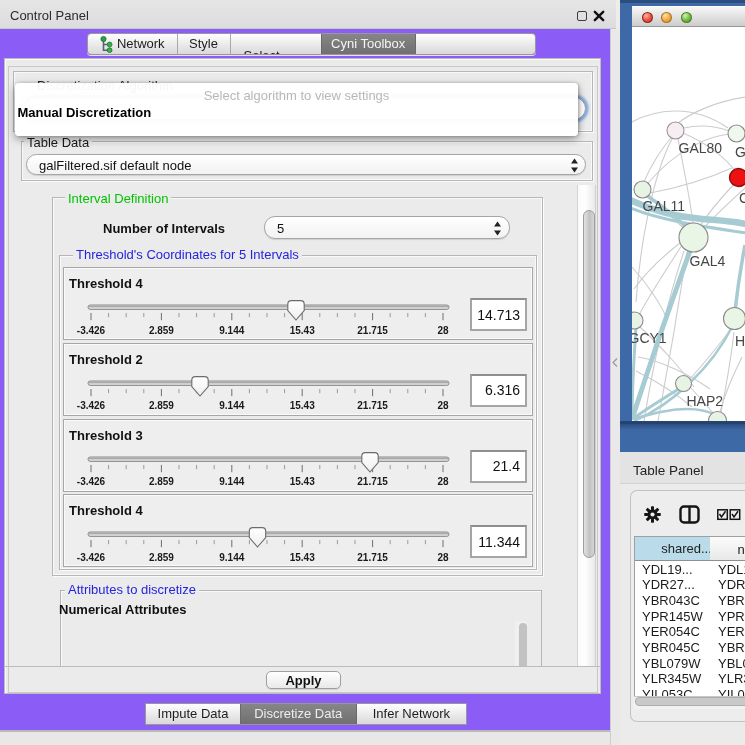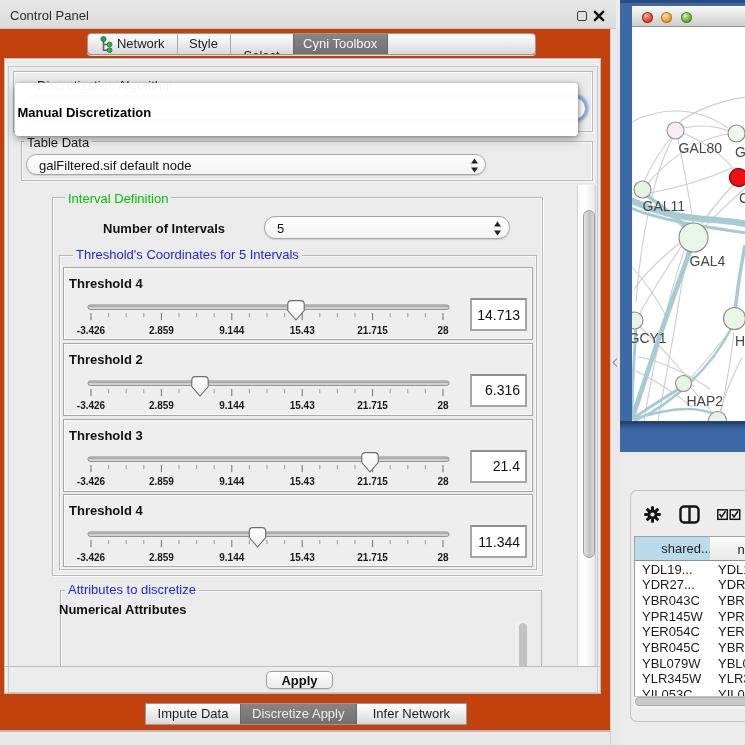--- a/index.html
+++ b/index.html
@@ -6,21 +6,21 @@
   html,body { width:745px; height:745px; background:#e9e9e9; font-family:"Liberation Sans", sans-serif; overflow:hidden; }
   .abs { position:absolute; }
   #stage { position:relative; width:745px; height:745px; }
   .grouptitle { font-size:13px; color:#1a1a1a; background:#ebebeb; padding:0 3px; line-height:14px; }
   .groupbox { border:1px solid #b6b6b6; box-shadow: inset 0 0 0 1px rgba(255,255,255,.7), 1px 1px 0 rgba(255,255,255,.8); }
 </style>
 </head>
 <body>
 <div id="stage">
 
-  <div class="abs" id="leftwin" style="left:0;top:0;width:610px;height:745px;background:#c2410c;">
+  <div class="abs" id="leftwin" style="left:0;top:0;width:610px;height:745px;background:#8b5cf6;">
 
     <div class="abs" style="left:0;top:0;width:617px;height:29px;background:linear-gradient(#e6e6e6,#dcdcdc);border-bottom:1px solid #c6c6c6;">
       <div class="abs" style="left:10px;top:8px;font-size:13px;color:#2c2c2c;">Control Panel</div>
 
       <div class="abs" style="left:577px;top:10.5px;width:10px;height:10px;border:1.6px solid #3c3c3c;border-radius:2px;"></div>
 
       <svg class="abs" style="left:593px;top:10px;" width="12" height="12" viewBox="0 0 12 12">
         <path d="M1.8 1.8 L10.2 10.2 M10.2 1.8 L1.8 10.2" stroke="#111" stroke-width="2.4" stroke-linecap="round"></path>
       </svg>
     </div>
@@ -29,35 +29,35 @@
       <div style="width:89.5px;height:100%;display:flex;align-items:center;justify-content:center;border-right:1px solid #a8a8a8;font-size:13px;color:#1c1c1c;">
         <svg width="13" height="18" viewBox="0 0 13 18" style="margin-right:4px;">
           <path d="M3.5 5 L3.5 16 M3.5 9.5 L9 9.5 M3.5 15.2 L9 15.2" stroke="#5a6273" stroke-width="1.6" fill="none"></path>
           <circle cx="3.5" cy="4" r="2.6" fill="#2f9e44" stroke="#1c7430" stroke-width="0.8"></circle>
           <circle cx="9.6" cy="9.5" r="2.4" fill="#37b24d" stroke="#1c7430" stroke-width="0.8"></circle>
           <circle cx="9.6" cy="15.2" r="2.4" fill="#37b24d" stroke="#1c7430" stroke-width="0.8"></circle>
         </svg>
         Network</div>
       <div style="width:53px;height:100%;display:flex;align-items:center;justify-content:center;border-right:1px solid #a8a8a8;font-size:13px;color:#1c1c1c;">Style</div>
       <div style="width:62.2px;height:100%;display:flex;align-items:center;justify-content:center;font-size:13px;color:#1c1c1c;margin-top:12px;">Select</div>
-      <div style="width:95px;height:100%;display:flex;align-items:center;justify-content:center;font-size:13px;color:#f4f4f4;background:linear-gradient(#868686,#707070);border-left:1px solid #6a6a6a;border-right:1px solid #6a6a6a;">Cyni Toolbox</div>
+      <div style="width:95px;height:100%;display:flex;align-items:center;justify-content:center;font-size:13px;color:#f4f4f4;background:linear-gradient(#868686,#707070);border-left:1px solid #6a6a6a;border-right:1px solid #6a6a6a;margin-left:28px;">Cyni Toolbox</div>
     </div>
 
     <div class="abs" style="left:4px;top:58px;width:597px;height:636px;border:1px solid #bdbdbd;background:#ebebeb;box-shadow:inset 1px 1px 0 rgba(255,255,255,.7);"></div>
     <div class="abs" style="left:8px;top:66px;width:590px;height:627px;border:1px solid #c9c9c9;"></div>
 
     <div class="abs groupbox" style="left:13px;top:70.5px;width:580px;height:61.5px;"></div>
     <div class="abs" style="left:37px;top:78px;font-size:13px;color:#1a1a1a;">Discretization Algorithm</div>
 
     <div class="abs" style="left:25px;top:97px;width:561px;height:23px;border-radius:11.5px;background:#fff;border:1px solid #9f9f9f;box-shadow:0 0 2.5px 2.5px rgba(100,150,220,.8);"></div>
 
     <div class="abs groupbox" style="left:21px;top:141px;width:572px;height:40px;"></div>
     <div class="abs grouptitle" style="left:24px;top:135.5px;">Table Data</div>
 
-    <div class="abs" style="left:26px;top:153.5px;width:460px;height:21.5px;border-radius:10.5px;background:linear-gradient(#ffffff,#f2f2f2);border:1px solid #a5a5a5;box-shadow:0 1px 1px rgba(0,0,0,.12);">
+    <div class="abs" style="left:26px;top:153.5px;width:560px;height:21.5px;border-radius:10.5px;background:linear-gradient(#ffffff,#f2f2f2);border:1px solid #a5a5a5;box-shadow:0 1px 1px rgba(0,0,0,.12);">
       <div class="abs" style="left:12px;top:3px;font-size:13px;color:#111;">galFiltered.sif default node</div>
       <svg class="abs" style="right:6px;top:3px;" width="9" height="15" viewBox="0 0 9 15">
         <path d="M4.5 0.5 L8 5.5 L1 5.5 Z" fill="#222"></path>
         <path d="M4.5 14.5 L8 9.5 L1 9.5 Z" fill="#222"></path>
       </svg>
     </div>
 
     <div class="abs" style="left:576.5px;top:185px;width:1px;height:481px;background:#d4d4d4;"></div>
 
     <div class="abs" style="left:577.5px;top:185px;width:18px;height:481px;background:linear-gradient(90deg,#fafafa,#ffffff 40%,#e9e9e9);border-right:1px solid #cfcfcf;"></div>
@@ -253,25 +253,25 @@
 
     <div class="abs" style="left:59.5px;top:589.5px;width:482.5px;height:76.5px;border:1px solid #b6b6b6;border-bottom:none;box-shadow:inset 1px 1px 0 rgba(255,255,255,.7);"></div>
     <div class="abs grouptitle" style="left:65px;top:583px;color:#2424e0;">Attributes to discretize</div>
     <div class="abs" style="left:59px;top:601.5px;font-size:13px;font-weight:bold;color:#111;">Numerical Attributes</div>
 
     <div class="abs" style="left:514.5px;top:621px;width:12.5px;height:44.5px;background:#f0f0f0;"></div>
     <div class="abs" style="left:518.5px;top:622.5px;width:8px;height:43px;background:#c2c2c2;border-radius:4px 4px 0 0;"></div>
 
     <div class="abs" style="left:4.5px;top:665.5px;width:596px;height:1px;background:#bdbdbd;"></div>
 
-    <div class="abs" style="left:266px;top:671px;width:67px;height:18px;border:1px solid #9f9f9f;border-radius:5px;background:linear-gradient(#ffffff,#e9e9e9);display:flex;align-items:center;justify-content:center;font-size:13px;font-weight:bold;color:#111;box-shadow:0 1px 1px rgba(0,0,0,.1);">Apply</div>
+    <div class="abs" style="left:266px;top:671px;width:75px;height:18px;border:1px solid #9f9f9f;border-radius:5px;background:linear-gradient(#ffffff,#e9e9e9);display:flex;align-items:center;justify-content:center;font-size:13px;font-weight:bold;color:#111;box-shadow:0 1px 1px rgba(0,0,0,.1);">Apply</div>
 
     <div class="abs" id="bottabs" style="left:145px;top:702.7px;width:322.3px;height:22.1px;border:1px solid #989898;border-radius:0;background:linear-gradient(#fefefe,#d9d9d9);overflow:hidden;display:flex;">
       <div style="width:94px;height:100%;display:flex;align-items:center;justify-content:center;font-size:13px;color:#1c1c1c;">Impute Data</div>
-      <div style="width:116.5px;height:100%;display:flex;align-items:center;justify-content:center;font-size:13px;color:#ededed;background:linear-gradient(#868686,#707070);border-left:1px solid #6a6a6a;border-right:1px solid #6a6a6a;">Discretize Apply</div>
+      <div style="width:116.5px;height:100%;display:flex;align-items:center;justify-content:center;font-size:13px;color:#ededed;background:linear-gradient(#868686,#707070);border-left:1px solid #6a6a6a;border-right:1px solid #6a6a6a;">Discretize Data</div>
       <div style="flex:1;height:100%;display:flex;align-items:center;justify-content:center;font-size:13px;color:#1c1c1c;">Infer Network</div>
     </div>
 
     <div class="abs" style="left:0;top:730px;width:610px;height:1.5px;background:#b9b9b9;"></div>
     <div class="abs" style="left:0;top:731.5px;width:610px;height:13.5px;background:#e8e8e8;"></div>
   </div>
 
   <div class="abs" style="left:610px;top:29px;width:10px;height:716px;background:#e9e9e9;border-left:1px solid #cdcdcd;"></div>
   <div class="abs" style="left:616px;top:0;width:4px;height:29px;background:#ededed;"></div>
   <svg class="abs" style="left:611.5px;top:358px;" width="6" height="9" viewBox="0 0 6 9">
@@ -347,20 +347,23 @@
         <text x="103" y="318.5">H</text>
         <text x="54.5" y="379">HAP2</text>
       </g>
     </svg>
   </div>
 
   <div class="abs" style="left:620px;top:420.5px;width:125px;height:3px;background:#1f3e67;opacity:.85;"></div>
   <div class="abs" style="left:620px;top:423.5px;width:125px;height:6px;background:linear-gradient(#2c4d80,#3e69a7);"></div>
 
   <div class="abs" style="left:620px;top:452px;width:125px;height:293px;background:#ebebeb;"></div>
+  <div class="abs" style="left:620px;top:452px;width:125px;height:31.5px;background:#e3e3e3;border-bottom:1px solid #d2d2d2;">
+    <div class="abs" style="left:13px;top:10.5px;font-size:13.5px;color:#232323;">Table Panel</div>
+  </div>
 
   <div class="abs" style="left:629.5px;top:490px;width:122px;height:231.5px;background:#ededed;border:1px solid #c2c2c2;border-radius:7px 0 0 7px;border-right:none;overflow:hidden;">
 
     <svg class="abs" style="left:13px;top:14.5px;" width="17" height="17" viewBox="0 0 17 17">
       <g fill="#151515">
           <circle cx="8.5" cy="8.5" r="5.1"></circle>
       <rect x="7" y="0.2" width="3" height="4" rx="0.8"></rect>
           <rect x="7" y="12.8" width="3" height="4" rx="0.8"></rect>
       <rect x="0.2" y="7" width="4" height="3" rx="0.8"></rect>
           <rect x="12.8" y="7" width="4" height="3" rx="0.8"></rect>
@@ -409,16 +412,17 @@
 YBL0
 YLR3
 YIL0</div>
     </div>
 
     <div class="abs" style="left:3.5px;top:204.5px;width:118.5px;height:13px;background:#f2f2f2;border-top:1px solid #c6c6c6;"></div>
     <div class="abs" style="left:4.5px;top:205.5px;width:117px;height:9px;background:#c9c9c9;border:1px solid #adadad;border-radius:4.5px 0 0 4.5px;border-right:none;"></div>
   </div>
 
   <div class="abs" style="left:15px;top:83px;width:563px;height:53px;background:rgba(255,255,255,.96);border-radius:4px;box-shadow:0 3px 9px rgba(0,0,0,.4), 1px 0 3px rgba(0,0,0,.2);">
+    <div class="abs" style="left:0;top:5px;width:563px;text-align:center;font-size:13px;color:#b8b8b8;">Select algorithm to view settings</div>
     <div class="abs" style="left:2.5px;top:21.5px;font-size:13px;font-weight:bold;color:#000;">Manual Discretization</div>
   </div>
 
 </div>
 
 </body></html>

